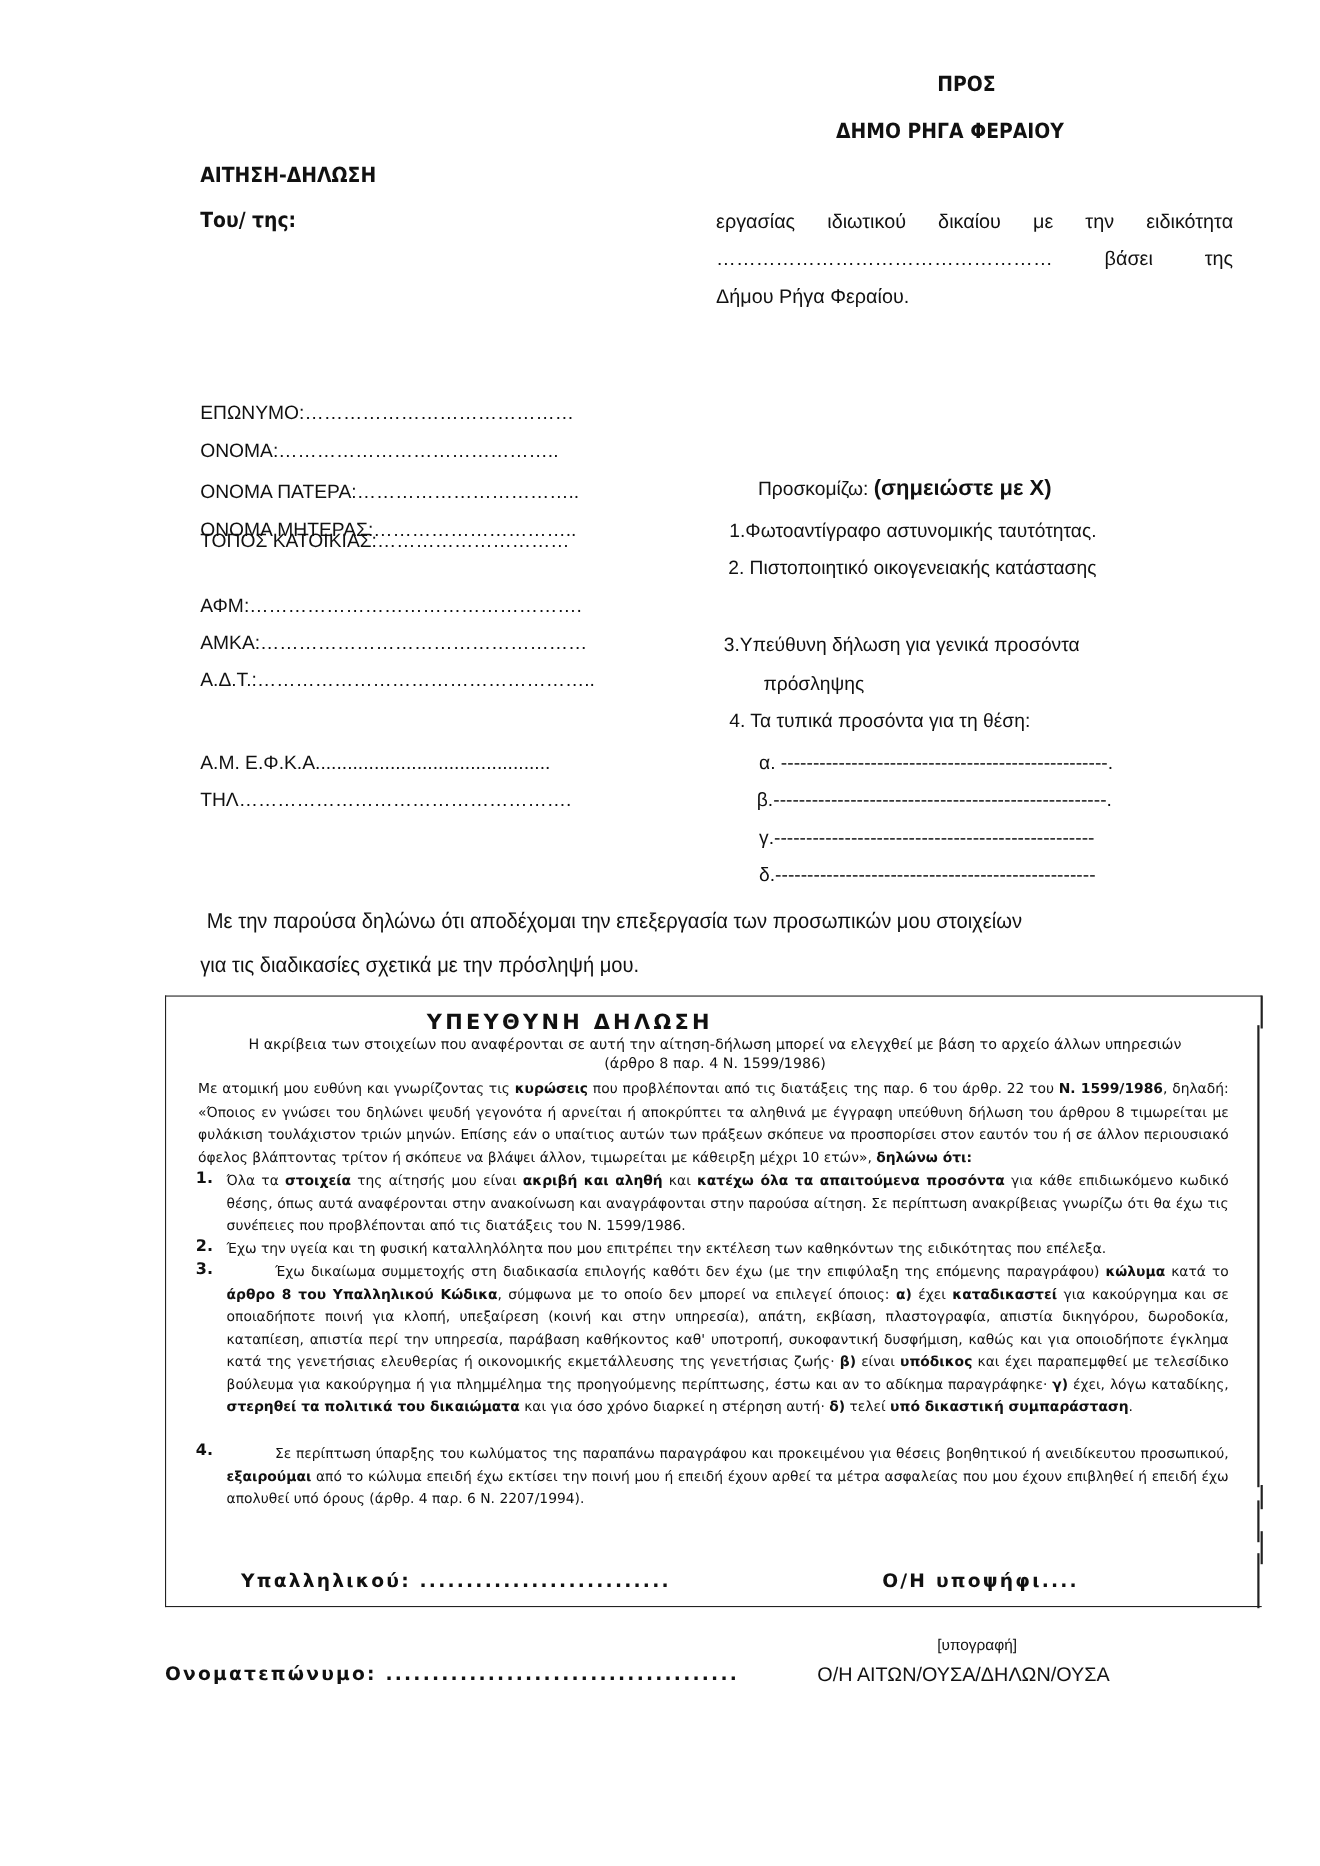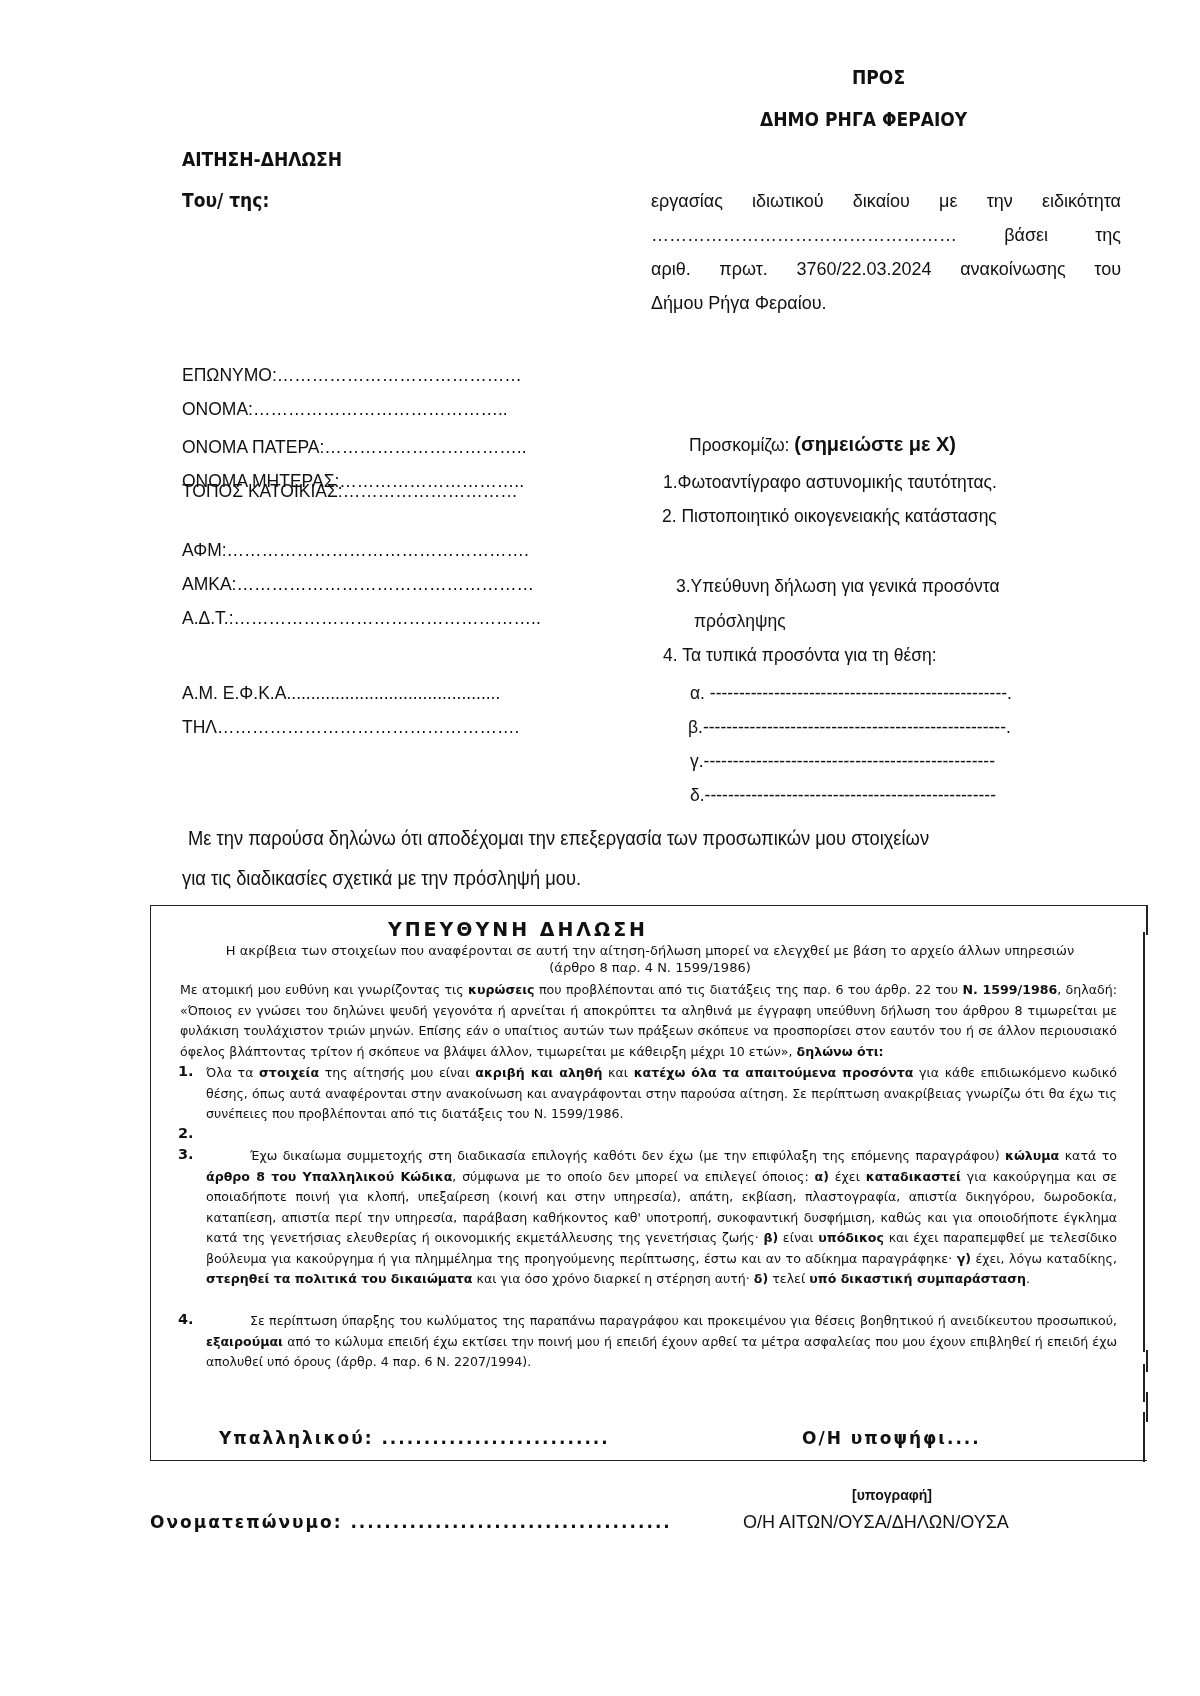--- a/index.html
+++ b/index.html
@@ -41,42 +41,41 @@
 <body>
 
 <div class="abs pros" style="left:852px; top:66px;">ΠΡΟΣ</div>
 <div class="abs pros" style="left:760px; top:108px;">ΔΗΜΟ ΡΗΓΑ ΦΕΡΑΙΟΥ</div>
 <div class="abs hdr-left" style="left:182px; top:148px;">ΑΙΤΗΣΗ-ΔΗΛΩΣΗ</div>
 <div class="abs hdr-left" style="left:182px; top:189px;">Του/ της:</div>
 
 <div class="abs req" style="left:651px; top:184px; white-space:normal;">
   <span class="line">εργασίας ιδιωτικού δικαίου με την ειδικότητα</span>
   <span class="line">…………………………………………… βάσει της</span>
-  <span class="line">αριθ. πρωτ. 3760/22.03.2024 ανακοίνωσης του</span>
   <span class="line last">Δήμου Ρήγα Φεραίου.</span>
 </div>
 
 <div class="abs field" style="left:182px; top:365px;"><span>ΕΠΩΝΥΜΟ:</span><span>……………………………………</span></div>
 <div class="abs field" style="left:182px; top:399px;"><span>ΟΝΟΜΑ:</span><span>……………………………………..</span></div>
 <div class="abs field" style="left:182px; top:437px;"><span>ΟΝΟΜΑ ΠΑΤΕΡΑ:</span><span>……………………………..</span></div>
 <div class="abs field" style="left:182px; top:471px;"><span>ΟΝΟΜΑ ΜΗΤΕΡΑΣ:</span><span>…………………………..</span></div>
 <div class="abs field" style="left:182px; top:481px;"><span>ΤΟΠΟΣ ΚΑΤΟΙΚΙΑΣ:</span><span>…………………………</span></div>
 <div class="abs field" style="left:182px; top:540px;"><span>ΑΦΜ:</span><span>…………………………………………….</span></div>
 <div class="abs field" style="left:182px; top:574px;"><span>ΑΜΚΑ:</span><span>……………………………………………</span></div>
 <div class="abs field" style="left:182px; top:608px;"><span>Α.Δ.Τ.:</span><span>……………………………………………..</span></div>
 <div class="abs field" style="left:182px; top:683px;"><span>Α.Μ. Ε.Φ.Κ.Α</span><span>............................................</span></div>
 <div class="abs field" style="left:182px; top:717px;"><span>ΤΗΛ</span><span>…………………………………………….</span></div>
 
 <div class="abs right-item" style="left:689px; top:434px;">
   <span>Προσκομίζω:</span>
   <span class="bold-big">(σημειώστε με Χ)</span>
 </div>
 <div class="abs right-item" style="left:663px; top:472px;">1.Φωτοαντίγραφο αστυνομικής ταυτότητας.</div>
 <div class="abs right-item" style="left:662px; top:506px;">2. Πιστοποιητικό οικογενειακής κατάστασης</div>
-<div class="abs right-item" style="left:676px; top:576px;">3.Υπεύθυνη δήλωση για γενικά προσόντα</div>
+<div class="abs right-item" style="left:658px; top:576px;">3.Υπεύθυνη δήλωση για γενικά προσόντα</div>
 <div class="abs right-item" style="left:694px; top:611px;">πρόσληψης</div>
 <div class="abs right-item" style="left:663px; top:645px;">4. Τα τυπικά προσόντα για τη θέση:</div>
 <div class="abs right-item" style="left:690px; top:683px;">α. ---------------------------------------------------.</div>
 <div class="abs right-item" style="left:688px; top:717px;">β.----------------------------------------------------.</div>
 <div class="abs right-item" style="left:690px; top:751px;">γ.--------------------------------------------------</div>
 <div class="abs right-item" style="left:690px; top:785px;">δ.--------------------------------------------------</div>
 
 <div class="abs consent" style="left:188px; top:827px;">Με την παρούσα δηλώνω ότι αποδέχομαι την επεξεργασία των προσωπικών μου στοιχείων</div>
 <div class="abs consent" style="left:182px; top:867px;">για τις διαδικασίες σχετικά με την πρόσληψή μου.</div>
 
@@ -93,25 +92,26 @@
 <div class="abs decl decl-sub" style="left:160px; width:980px; top:959px;">(άρθρο 8 παρ. 4 Ν. 1599/1986)</div>
 
 <div class="abs decl decl-para" style="left:180px; width:937px; top:980px; white-space:normal;"><span>Με ατομική μου ευθύνη και γνωρίζοντας τις </span><b>κυρώσεις</b><span> που προβλέπονται από τις διατάξεις της παρ. 6 του άρθρ. 22 του </span><b>Ν. 1599/1986</b><span>, δηλαδή: «Όποιος εν γνώσει του δηλώνει ψευδή γεγονότα ή αρνείται ή αποκρύπτει τα αληθινά με έγγραφη υπεύθυνη δήλωση του άρθρου 8 τιμωρείται με φυλάκιση τουλάχιστον τριών μηνών. Επίσης εάν ο υπαίτιος αυτών των πράξεων σκόπευε να προσπορίσει στον εαυτόν του ή σε άλλον περιουσιακό όφελος βλάπτοντας τρίτον ή σκόπευε να βλάψει άλλον, τιμωρείται με κάθειρξη μέχρι 10 ετών», </span><b>δηλώνω ότι:</b></div>
 
 <div class="abs decl" style="left:178px; width:939px; top:1063px; height:330px; white-space:normal;">
 
   <span class="num" style="top:0px;">1.</span>
   <div class="item" style="top:0px;"><span>Όλα τα </span><b>στοιχεία</b><span> της αίτησής μου είναι </span><b>ακριβή και αληθή</b><span> και </span><b>κατέχω όλα τα απαιτούμενα προσόντα</b><span> για κάθε επιδιωκόμενο κωδικό θέσης, όπως αυτά αναφέρονται στην ανακοίνωση και αναγράφονται στην παρούσα αίτηση. Σε περίπτωση ανακρίβειας γνωρίζω ότι θα έχω τις συνέπειες που προβλέπονται από τις διατάξεις του Ν. 1599/1986.</span></div>
 
   <span class="num" style="top:62px;">2.</span>
+  <div class="item" style="top:62px;">Έχω την υγεία και τη φυσική καταλληλόλητα που μου επιτρέπει την εκτέλεση των καθηκόντων της ειδικότητας που επέλεξα.</div>
 
   <span class="num" style="top:83px;">3.</span>
   <div class="item" style="top:83px;"><span class="ind"></span><span>Έχω δικαίωμα συμμετοχής στη διαδικασία επιλογής καθότι δεν έχω (με την επιφύλαξη της επόμενης παραγράφου) </span><b>κώλυμα</b><span> κατά το </span><b>άρθρο 8 του Υπαλληλικού Κώδικα</b><span>, σύμφωνα με το οποίο δεν μπορεί να επιλεγεί όποιος: </span><b>α)</b><span> έχει </span><b>καταδικαστεί</b><span> για κακούργημα και σε οποιαδήποτε ποινή για κλοπή, υπεξαίρεση (κοινή και στην υπηρεσία), απάτη, εκβίαση, πλαστογραφία, απιστία δικηγόρου, δωροδοκία, καταπίεση, απιστία περί την υπηρεσία, παράβαση καθήκοντος καθ' υποτροπή, συκοφαντική δυσφήμιση, καθώς και για οποιοδήποτε έγκλημα κατά της γενετήσιας ελευθερίας ή οικονομικής εκμετάλλευσης της γενετήσιας ζωής· </span><b>β)</b><span> είναι </span><b>υπόδικος</b><span> και έχει παραπεμφθεί με τελεσίδικο βούλευμα για κακούργημα ή για πλημμέλημα της προηγούμενης περίπτωσης, έστω και αν το αδίκημα παραγράφηκε· </span><b>γ)</b><span> έχει, λόγω καταδίκης, </span><b>στερηθεί τα πολιτικά του δικαιώματα</b><span> και για όσο χρόνο διαρκεί η στέρηση αυτή· </span><b>δ)</b><span> τελεί </span><b>υπό δικαστική συμπαράσταση</b><span>.</span></div>
 
   <span class="num" style="top:248px;">4.</span>
   <div class="item" style="top:248px;"><span class="ind"></span><span>Σε περίπτωση ύπαρξης του κωλύματος της παραπάνω παραγράφου και προκειμένου για θέσεις βοηθητικού ή ανειδίκευτου προσωπικού, </span><b>εξαιρούμαι</b><span> από το κώλυμα επειδή έχω εκτίσει την ποινή μου ή επειδή έχουν αρθεί τα μέτρα ασφαλείας που μου έχουν επιβληθεί ή επειδή έχω απολυθεί υπό όρους (άρθρ. 4 παρ. 6 Ν. 2207/1994).</span></div>
 </div>
 
 <div class="abs sig-bold" style="left:219px; top:1428px;"><span>Υπαλληλικού:</span> <span>...........................</span></div>
 <div class="abs sig-bold" style="left:802px; top:1428px;">Ο/Η υποψήφι....</div>
-<div class="abs sig-small" style="left:852px; top:1487px;font-weight:bold;">[υπογραφή]</div>
+<div class="abs sig-small" style="left:852px; top:1487px;">[υπογραφή]</div>
 <div class="abs sig-bold" style="left:150px; top:1512px;"><span>Ονοματεπώνυμο:</span> <span>......................................</span></div>
 <div class="abs sig-caps" style="left:743px; top:1512px;">Ο/Η ΑΙΤΩΝ/ΟΥΣΑ/ΔΗΛΩΝ/ΟΥΣΑ</div>
 
 </body></html>

